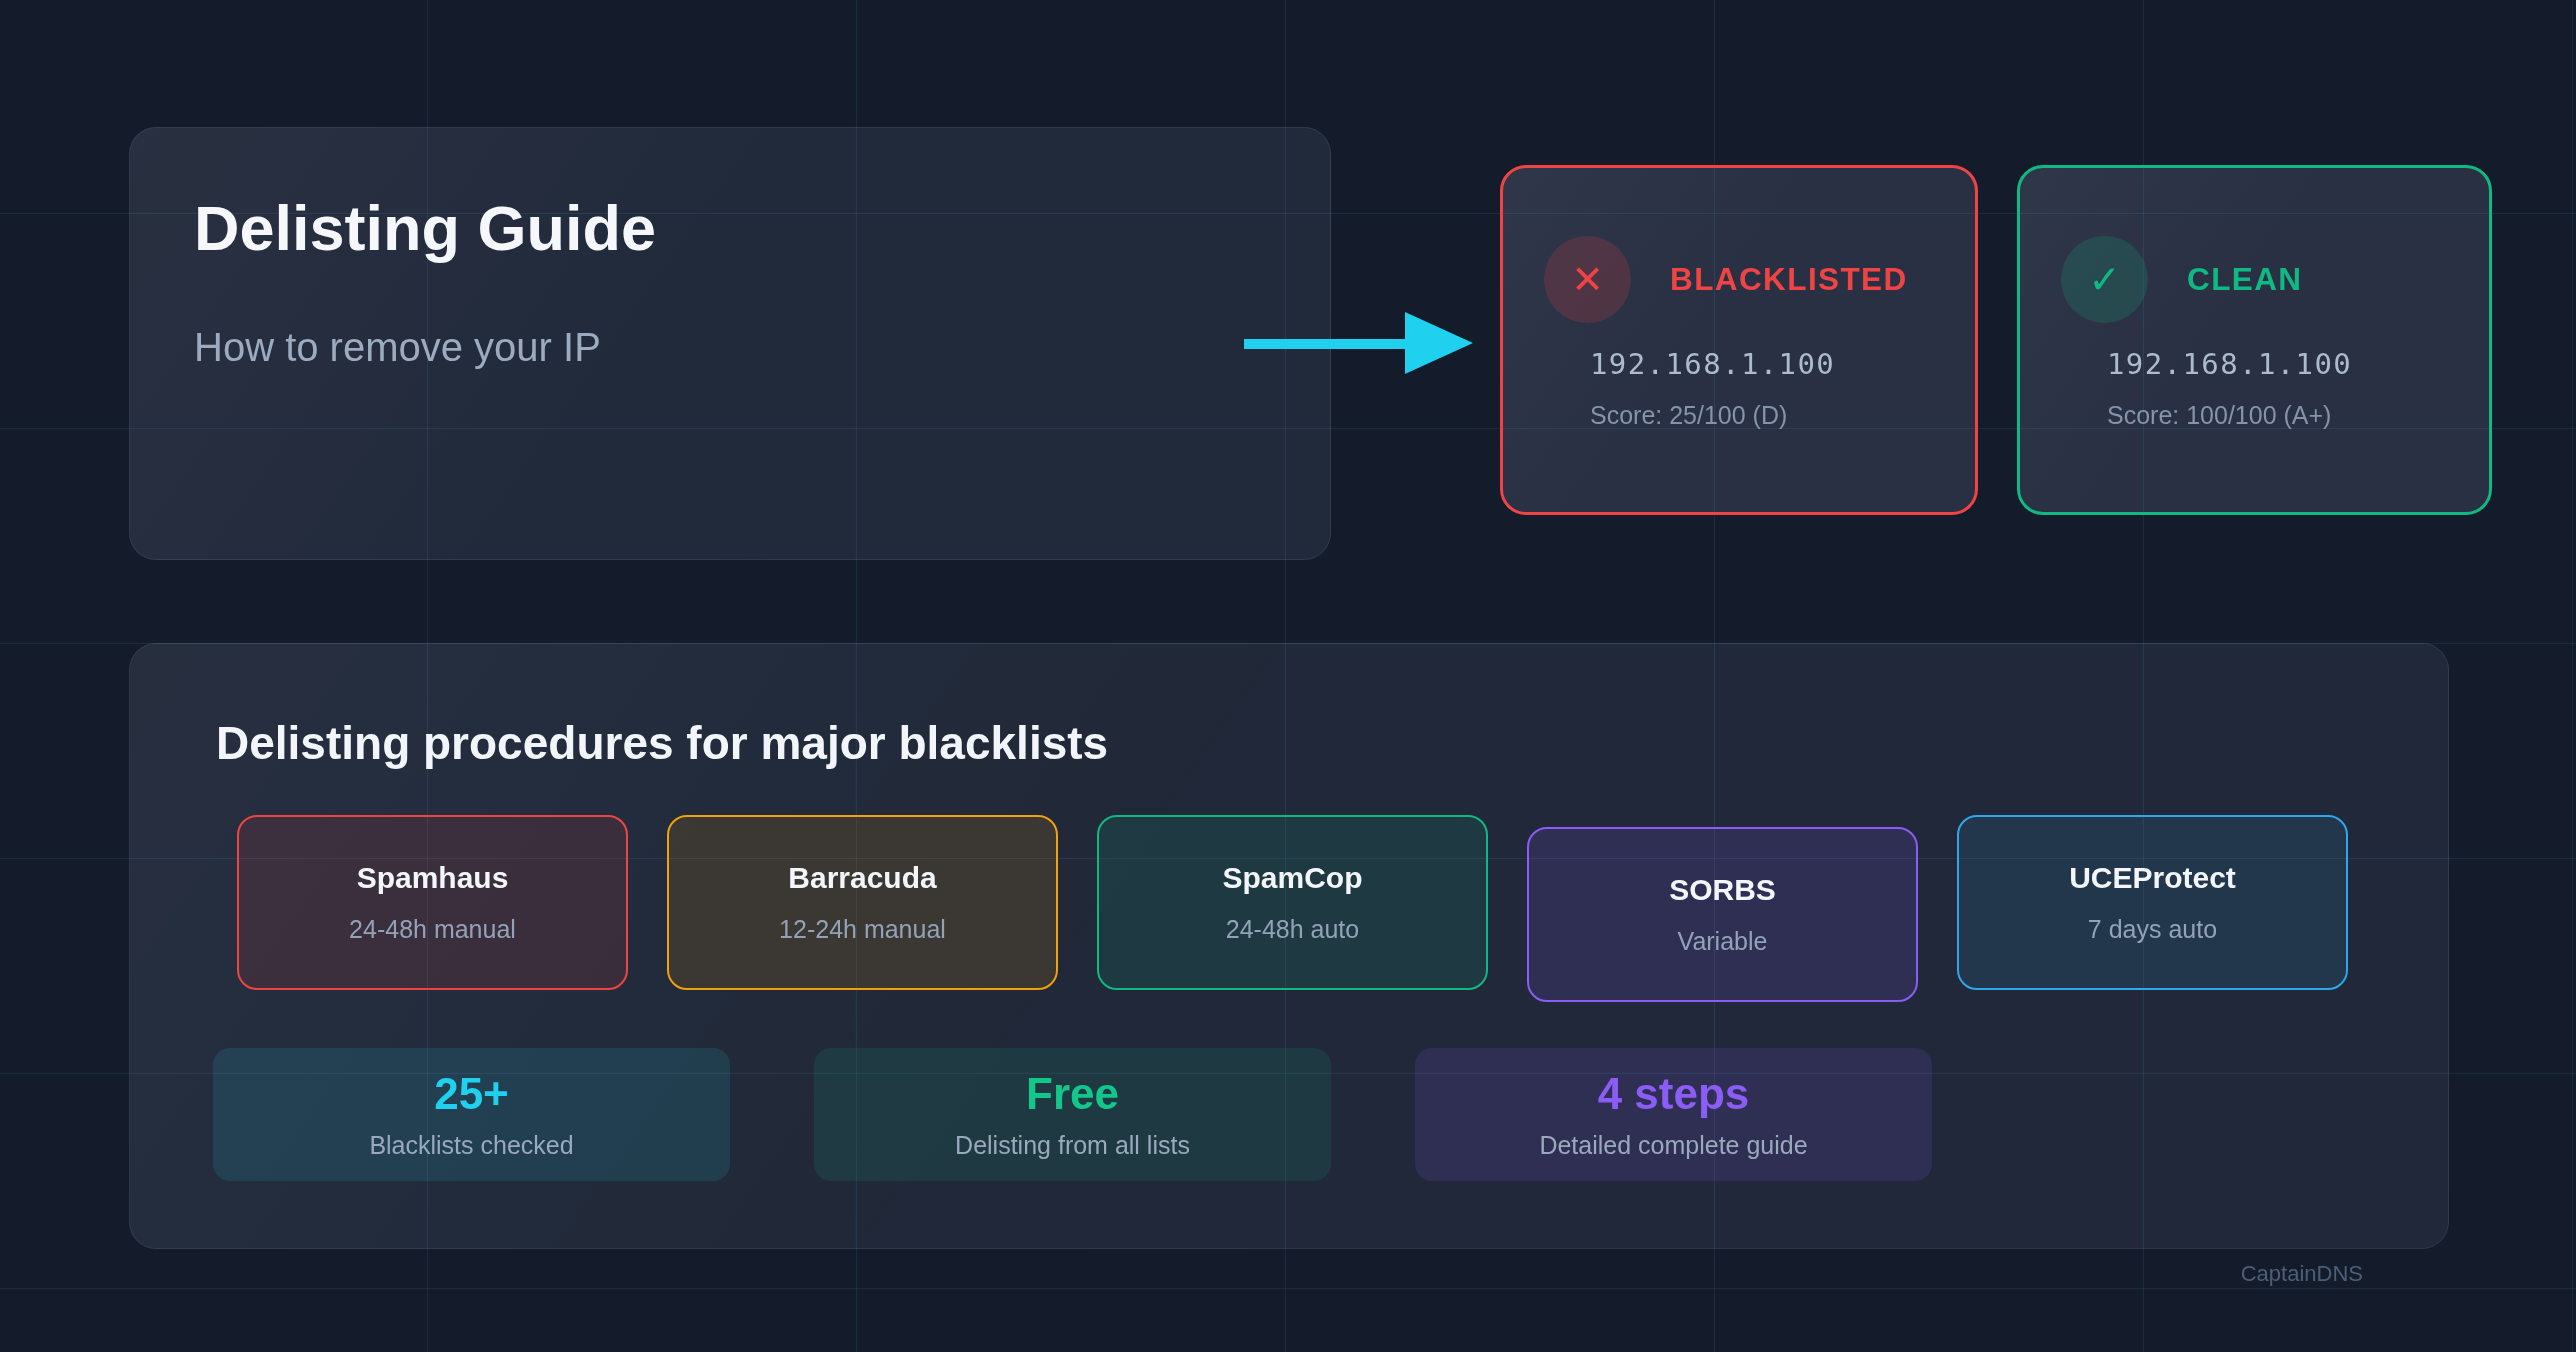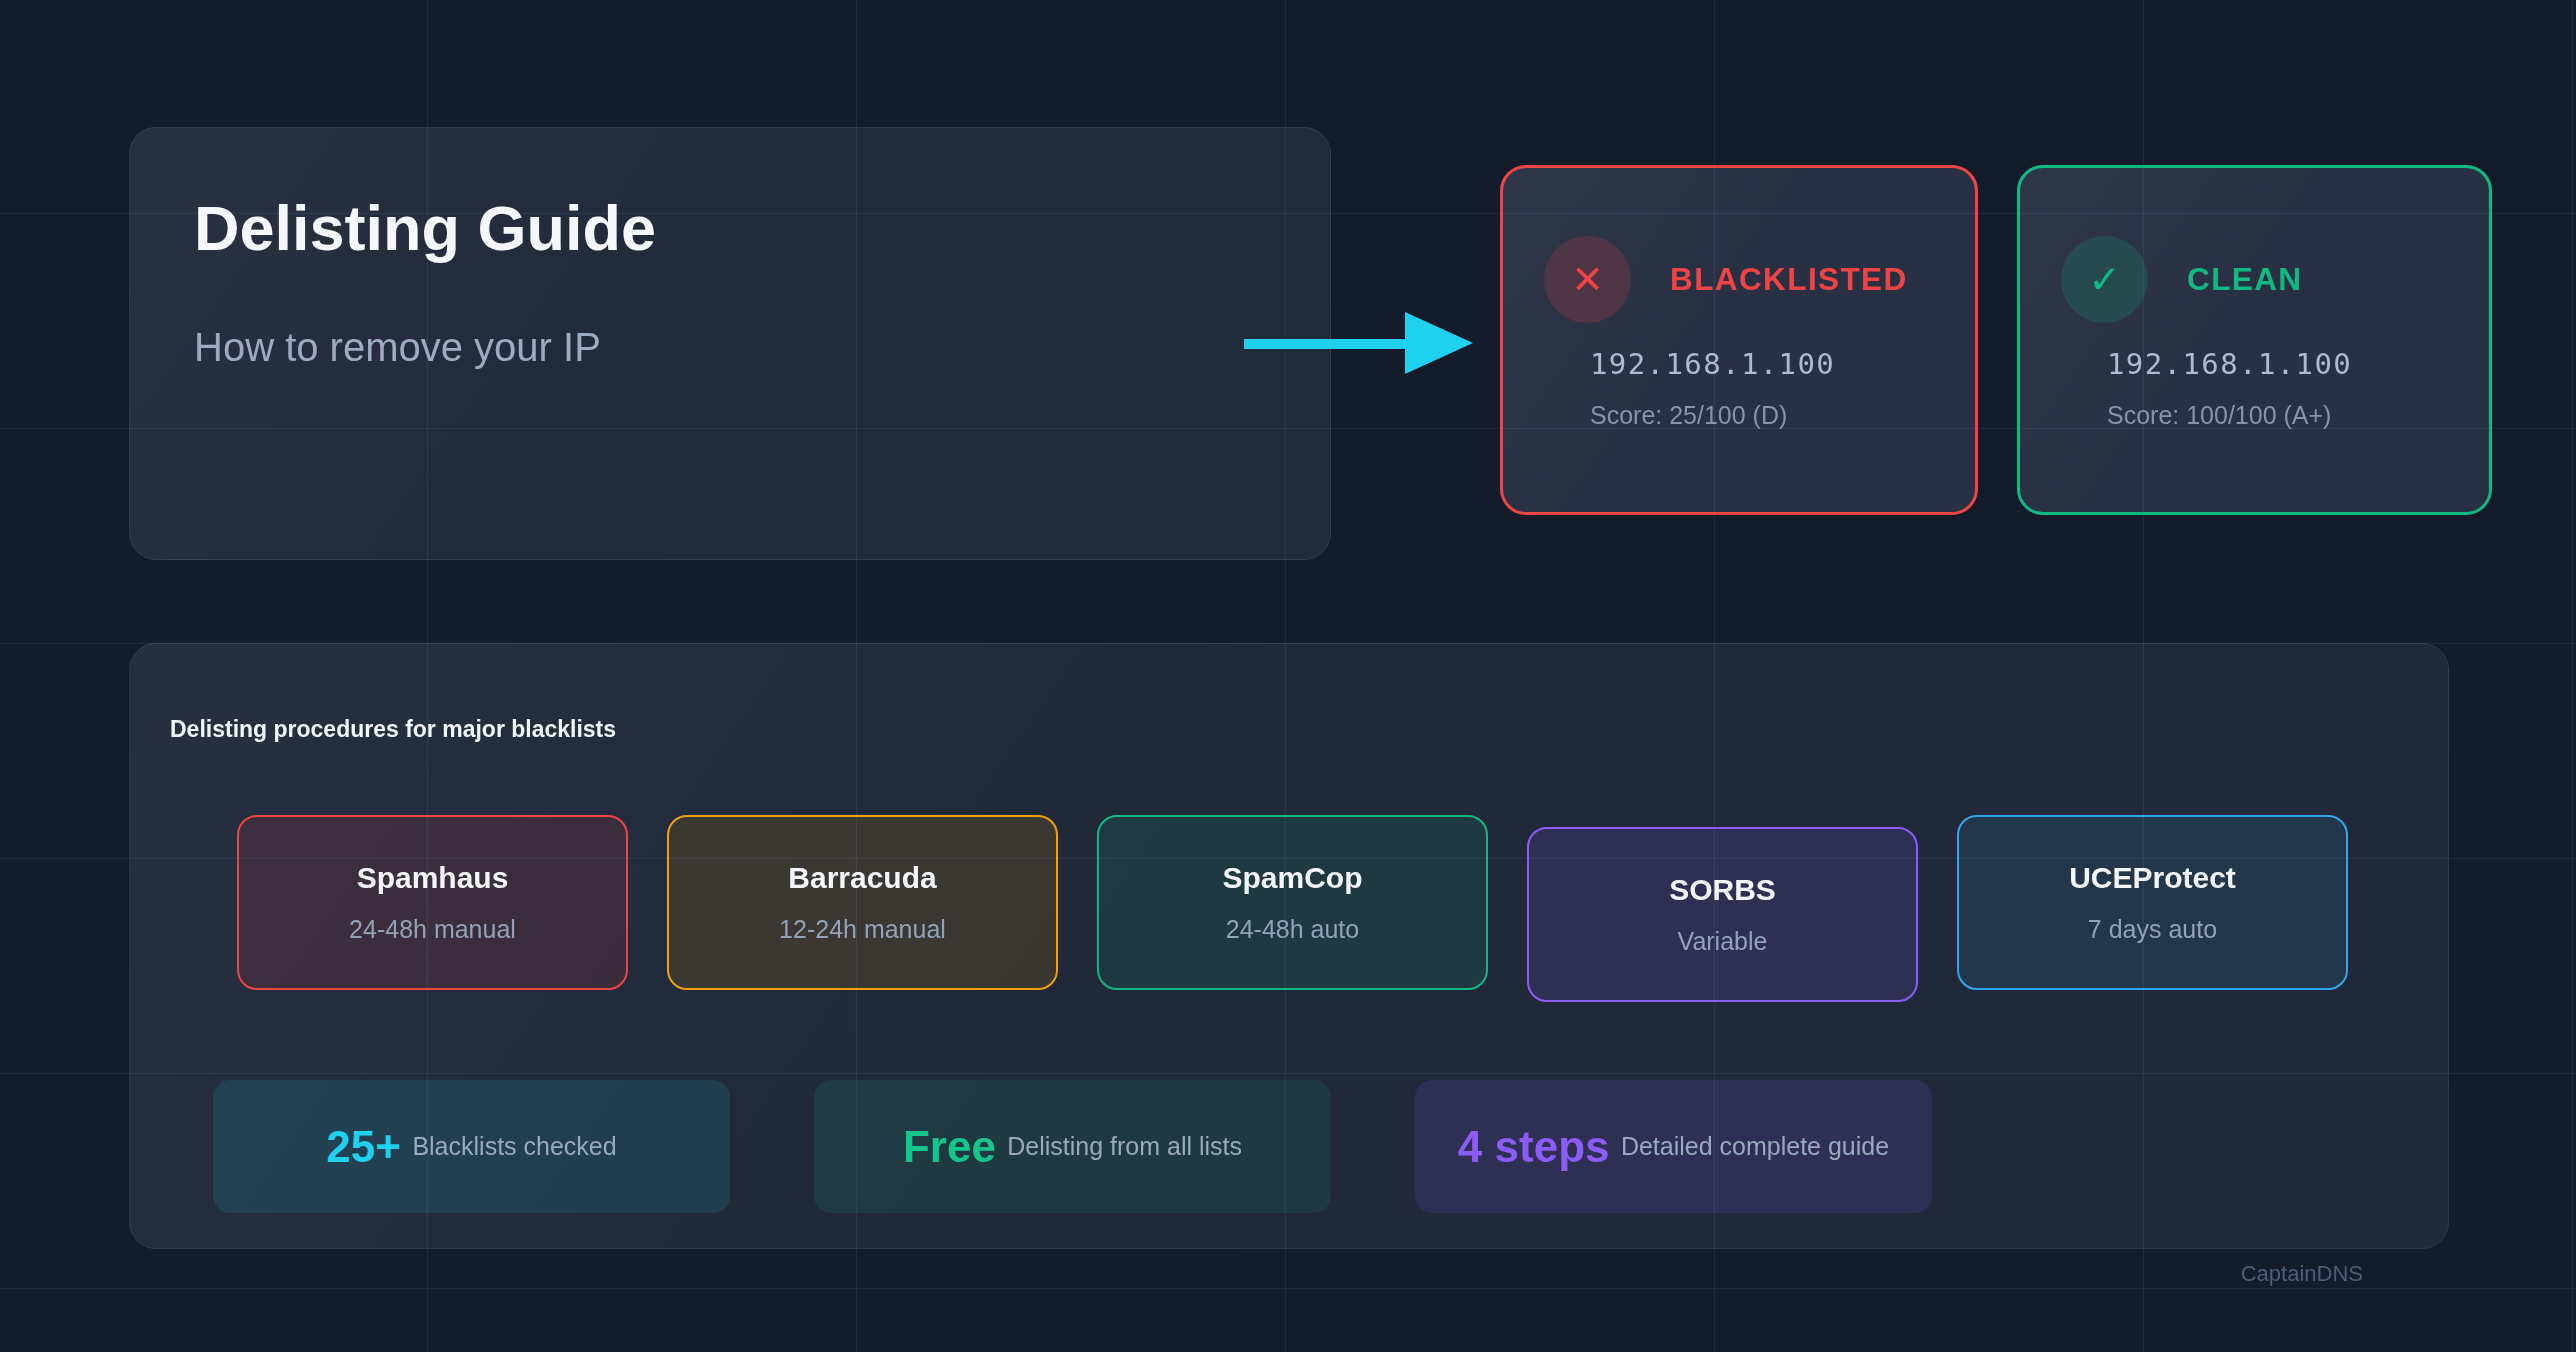--- a/index.html
+++ b/index.html
@@ -89,22 +89,22 @@
   
   .panel {
     position: absolute; left: 129px; top: 643px;
     width: 2320px; height: 606px;
     box-sizing: border-box;
     background-color: rgba(160,175,205,0.09);
     border: 1.4px solid rgba(160,175,205,0.11);
     border-radius: 27px;
   }
   .panel-heading {
-    margin: 72px 0 0 40px;
-    font-size: 23px; font-weight: 700; color: #f2f5f9;
+    margin: 72px 0 0 86px;
+    font-size: 46px; font-weight: 700; color: #f2f5f9;
   }
   .proc-row {
     position: absolute; left: 83px; top: 171px;
     display: flex; gap: 39px; padding-left: 24px;
   }
   .proc-card {
     width: 391px; height: 175px;
     box-sizing: border-box;
     border: 2.9px solid var(--accent);
     border-radius: 20px;
@@ -119,24 +119,23 @@
   .tint-blue   { background: rgba(56,189,248,0.10); }
   .proc-name { font-size: 30px; font-weight: 700; color: #f3f6fa; }
   .proc-time { font-size: 25px; font-weight: 400; color: #93a2b8; }
   .stats-row {
     position: absolute; left: 83px; top: 404px;
     display: flex; gap: 84px;
   }
   .stat-card {
     width: 517px; height: 133px;
     border-radius: 17px;
-    display: flex; 
+    display: flex; flex-direction: column;
     align-items: center; justify-content: center;
     gap: 11.4px;
-    margin-top: 32px;
   }
   .stat-tint-cyan   { background: rgba(34,211,238,0.12); }
   .stat-tint-green  { background: rgba(16,185,129,0.12); }
   .stat-tint-purple { background: rgba(139,92,246,0.14); }
   .stat-value { font-size: 44px; font-weight: 800; color: var(--accent); }
   .stat-label { font-size: 25px; font-weight: 400; color: #9aa9bd; }
   
   .watermark {
     position: absolute; top: 1261px; right: 213px;
     font-size: 22px; font-weight: 500; color: #4d5e78;

